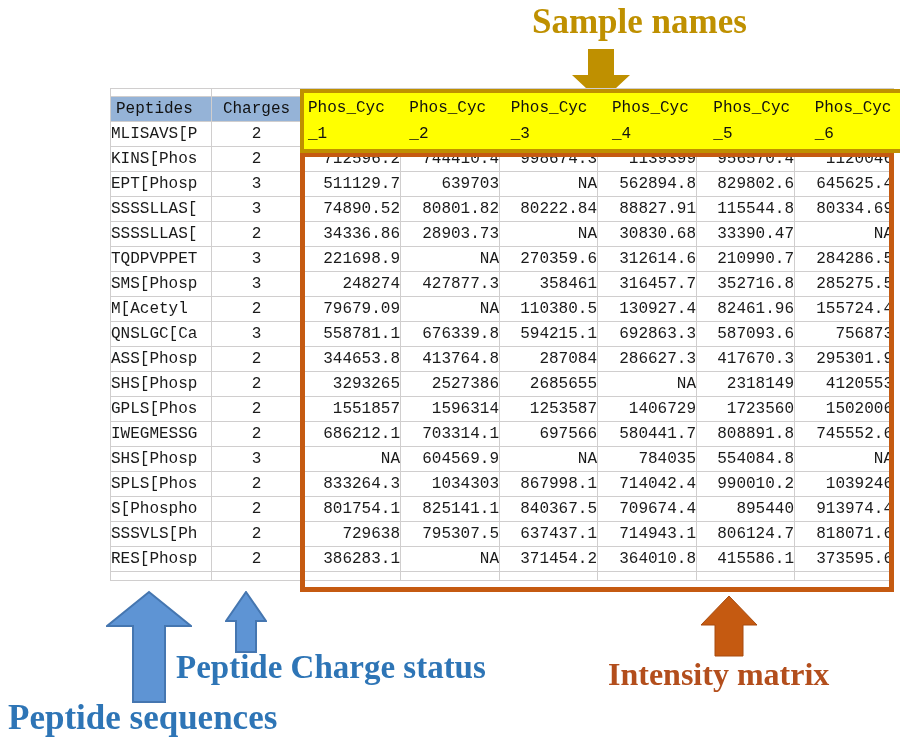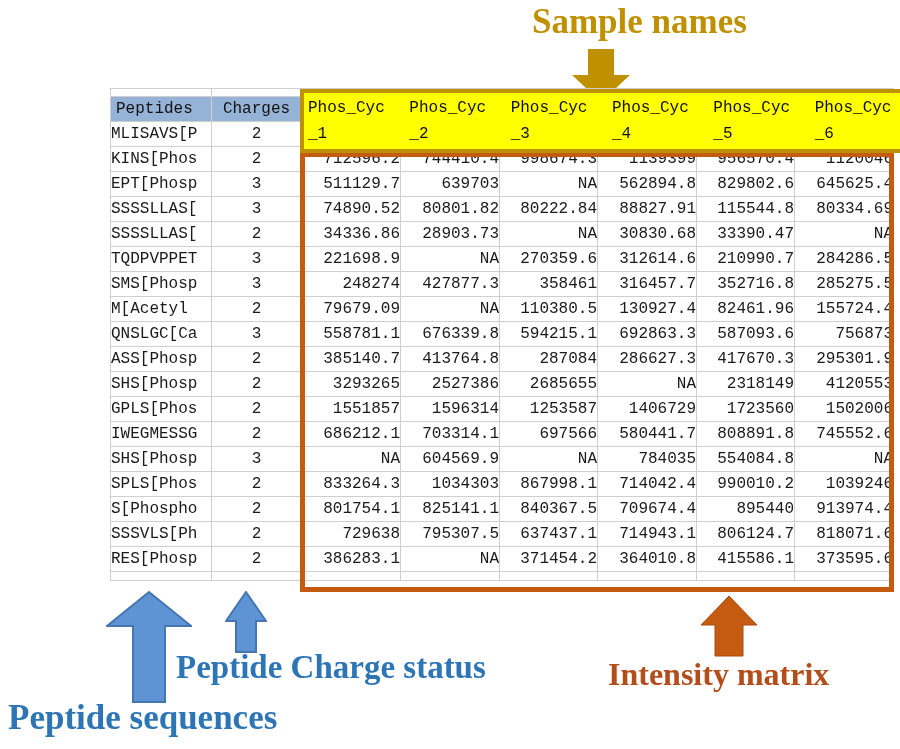--- a/index.html
+++ b/index.html
@@ -185,21 +185,21 @@
           <td class="num">558781.1</td>
           <td class="num">676339.8</td>
           <td class="num">594215.1</td>
           <td class="num">692863.3</td>
           <td class="num">587093.6</td>
           <td class="num">756873</td>
         </tr>
         <tr>
           <td class="pep">ASS[Phosp</td>
           <td class="chg">2</td>
-          <td class="num">385140.7</td>
+          <td class="num">344653.8</td>
           <td class="num">413764.8</td>
           <td class="num">287084</td>
           <td class="num">286627.3</td>
           <td class="num">417670.3</td>
           <td class="num">295301.9</td>
         </tr>
         <tr>
           <td class="pep">SHS[Phosp</td>
           <td class="chg">2</td>
           <td class="num">3293265</td>

